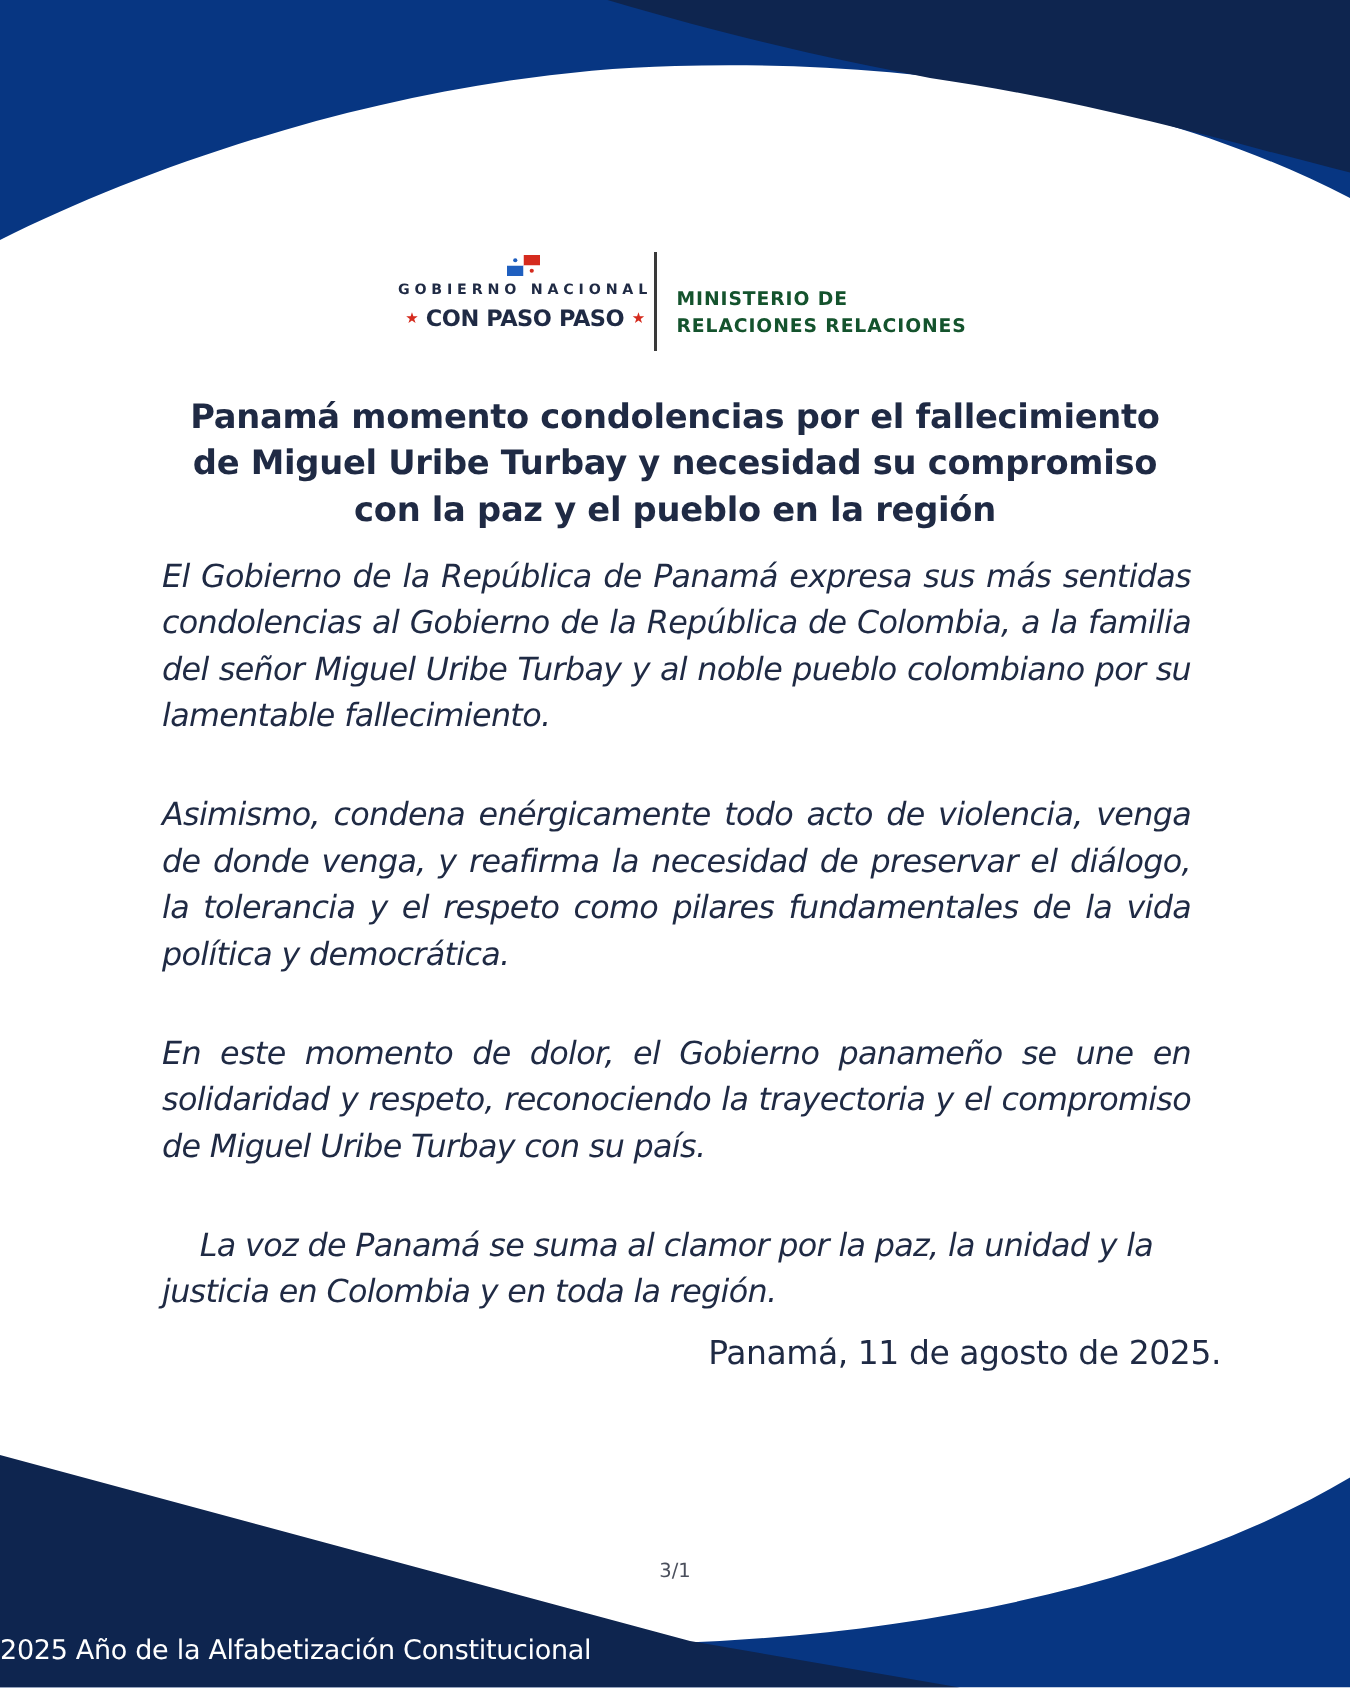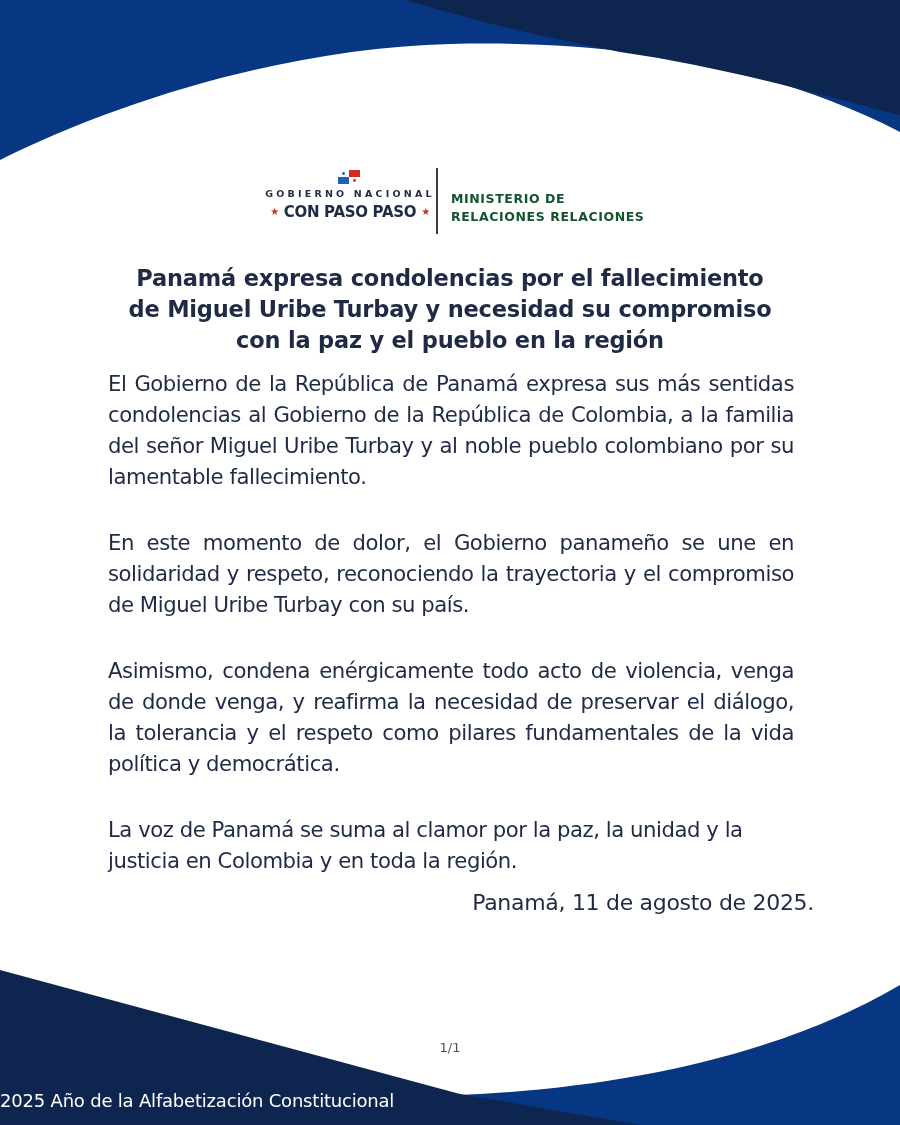--- a/index.html
+++ b/index.html
@@ -116,26 +116,27 @@
     
     .body-text {
       left: 108px;
       top: 368px;
       width: 686px;
       font-size: 21.2px;
       line-height: 31px;
       color: #1f2a44;
       text-align: justify;
       letter-spacing: -0.45px;
+      font-style: italic;
     }
     .body-text p {
       margin: 0 0 35px 0;
     }
     .body-text p.last {
-      text-align: left;
+      text-align: center;
       text-align-last: left;
     }
     .date {
       left: 312px;
       top: 887px;
       width: 502px;
       text-align: right;
       font-size: 22px;
       line-height: 31px;
       color: #1f2a44;
@@ -191,29 +192,29 @@
     </div>
   </div>
   <div class="logo-divider"></div>
   <div class="ministerio">
     <div>MINISTERIO DE</div>
     <div>RELACIONES RELACIONES</div>
   </div>
 </div>
 
 <div class="layer title">
-  <div>Panamá expresa condolencias por el fallecimiento</div>
+  <div>Panamá momento condolencias por el fallecimiento</div>
   <div>de Miguel Uribe Turbay y necesidad su compromiso</div>
   <div>con la paz y el pueblo en la región</div>
 </div>
 
 <div class="layer body-text">
   <p>El Gobierno de la República de Panamá expresa sus más sentidas condolencias al Gobierno de la República de Colombia, a la familia del señor Miguel Uribe Turbay y al noble pueblo colombiano por su lamentable fallecimiento.</p>
+  <p>Asimismo, condena enérgicamente todo acto de violencia, venga de donde venga, y reafirma la necesidad de preservar el diálogo, la tolerancia y el respeto como pilares fundamentales de la vida política y democrática.</p>
   <p>En este momento de dolor, el Gobierno panameño se une en solidaridad y respeto, reconociendo la trayectoria y el compromiso de Miguel Uribe Turbay con su país.</p>
-  <p>Asimismo, condena enérgicamente todo acto de violencia, venga de donde venga, y reafirma la necesidad de preservar el diálogo, la tolerancia y el respeto como pilares fundamentales de la vida política y democrática.</p>
   <p class="last">La voz de Panamá se suma al clamor por la paz, la unidad y la justicia en Colombia y en toda la región.</p>
 </div>
 
 <div class="layer date">Panamá, 11 de agosto de 2025.</div>
 
-<div class="layer page-num">1/1</div>
+<div class="layer page-num">3/1</div>
 
 <div class="layer footer-text">2025 Año de la Alfabetización Constitucional</div>
 
 </body></html>

